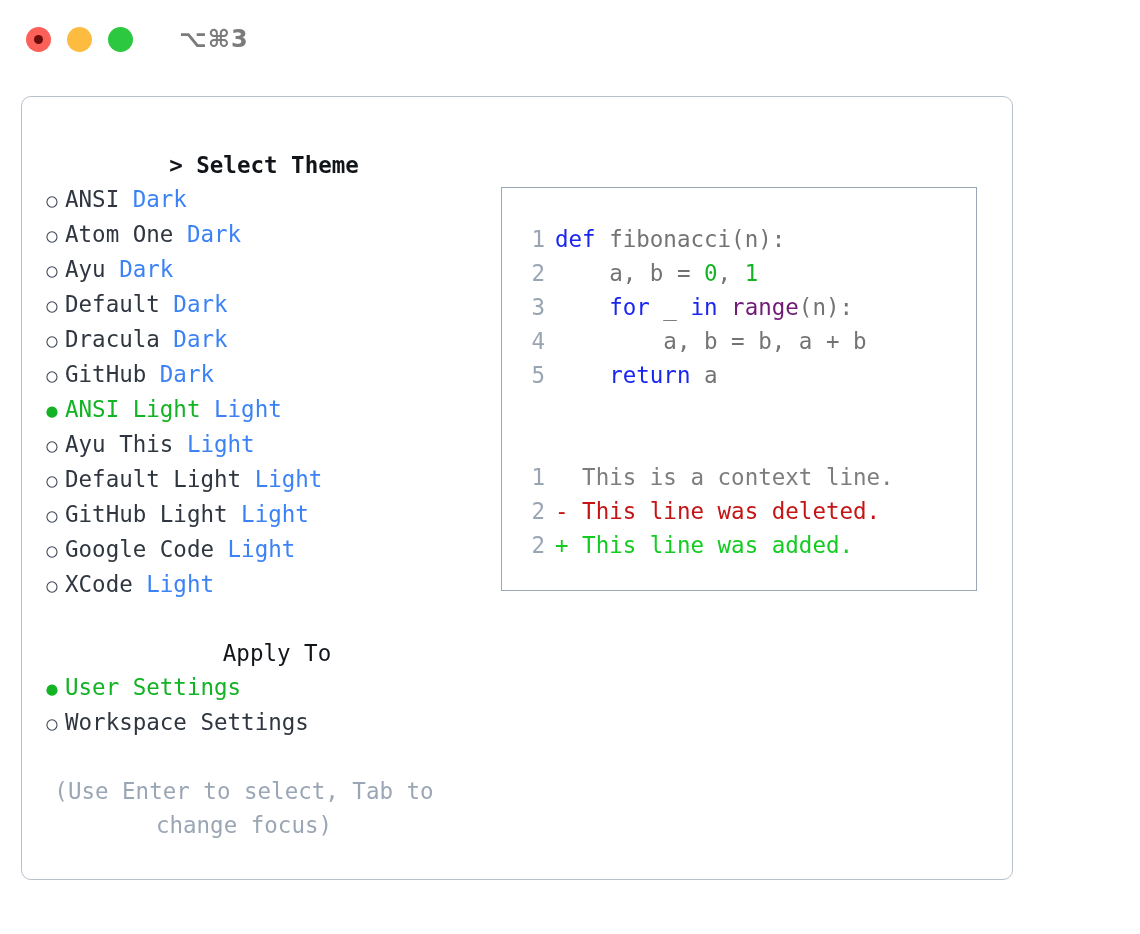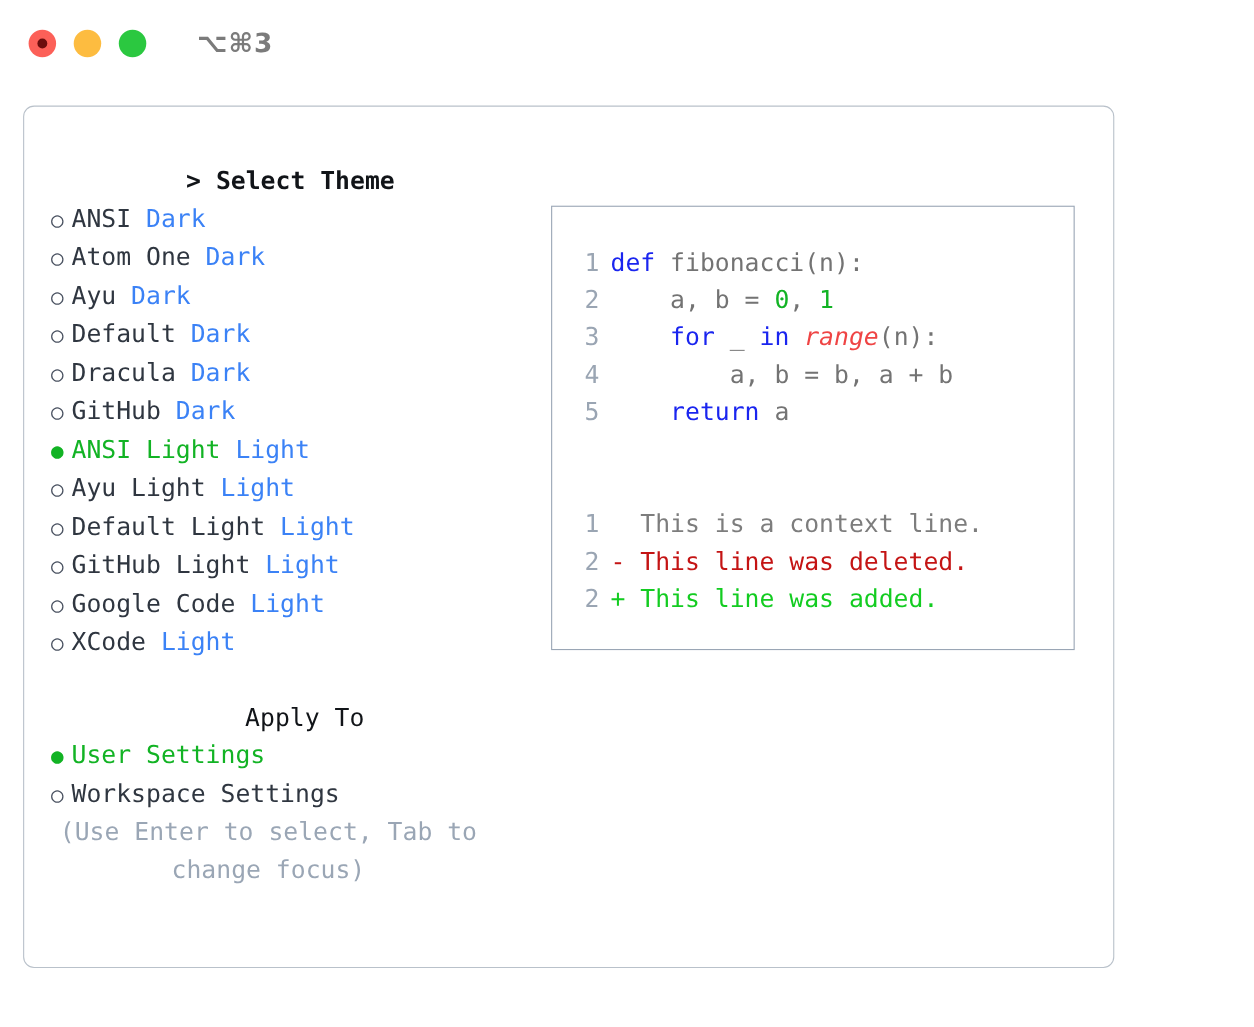--- a/index.html
+++ b/index.html
@@ -110,20 +110,21 @@
   .opt-badge { color: #3b82f6; }
   .spacer-row { height: 34px; }
   .group-head {
     font-size: 22.5px;
     line-height: 34px;
     color: #111418;
     white-space: pre;
     padding-left: 26px;
   }
   .hint {
+    margin-top: 34px;
     font-size: 22.5px;
     line-height: 34px;
     color: #9aa6b5;
     width: 410px;
   }
 
   
   .right-col {
     position: absolute;
     left: 479px; top: 51px;
@@ -148,21 +149,21 @@
   .lineno {
     display: inline-block;
     width: 28px;
     flex: 0 0 28px;
     text-align: right;
     color: #9aa5b3;
     margin-right: 10px;
   }
   .code-text { color: #737373; }
   .tok-kw   { color: #1a25ef; }
-  .tok-fn   { color: #ef4444; font-style: italic; }
+  .tok-fn   { color: #701a75; }
   .tok-num  { color: #12b324; }
   .blank-line { height: 34px; }
   .diff-ctx { color: #7d7d7d; }
   .diff-del { color: #c41414; }
   .diff-add { color: #13cc21; }
 </style>
 </head>
 <body>
 
 <div class="screen">
@@ -184,21 +185,21 @@
         <div class="panel-head">&gt; Select Theme</div>
 
         <div id="theme-list">
             <div class="opt-row"><span class="bullet">○</span><span class="opt-label">ANSI</span><span class="opt-badge"> Dark</span></div>
             <div class="opt-row"><span class="bullet">○</span><span class="opt-label">Atom One</span><span class="opt-badge"> Dark</span></div>
             <div class="opt-row"><span class="bullet">○</span><span class="opt-label">Ayu</span><span class="opt-badge"> Dark</span></div>
             <div class="opt-row"><span class="bullet">○</span><span class="opt-label">Default</span><span class="opt-badge"> Dark</span></div>
             <div class="opt-row"><span class="bullet">○</span><span class="opt-label">Dracula</span><span class="opt-badge"> Dark</span></div>
             <div class="opt-row"><span class="bullet">○</span><span class="opt-label">GitHub</span><span class="opt-badge"> Dark</span></div>
             <div class="opt-row selected"><span class="bullet">●</span><span class="opt-label">ANSI Light</span><span class="opt-badge"> Light</span></div>
-            <div class="opt-row"><span class="bullet">○</span><span class="opt-label">Ayu Light</span><span class="opt-badge"> Light</span></div>
+            <div class="opt-row"><span class="bullet">○</span><span class="opt-label">Ayu This</span><span class="opt-badge"> Light</span></div>
             <div class="opt-row"><span class="bullet">○</span><span class="opt-label">Default Light</span><span class="opt-badge"> Light</span></div>
             <div class="opt-row"><span class="bullet">○</span><span class="opt-label">GitHub Light</span><span class="opt-badge"> Light</span></div>
             <div class="opt-row"><span class="bullet">○</span><span class="opt-label">Google Code</span><span class="opt-badge"> Light</span></div>
             <div class="opt-row"><span class="bullet">○</span><span class="opt-label">XCode</span><span class="opt-badge"> Light</span></div>
           </div>
 
         <div class="spacer-row"></div>
 
         <div class="group-head">Apply To</div>
 

